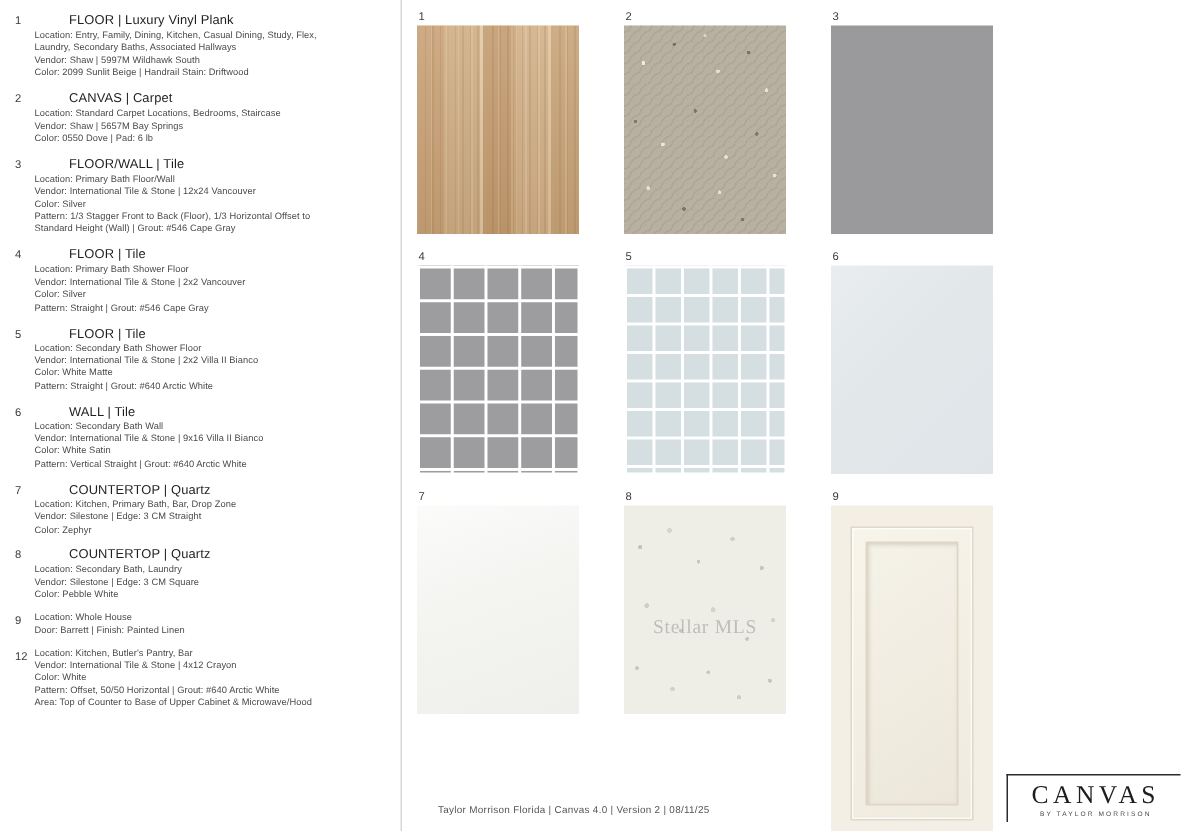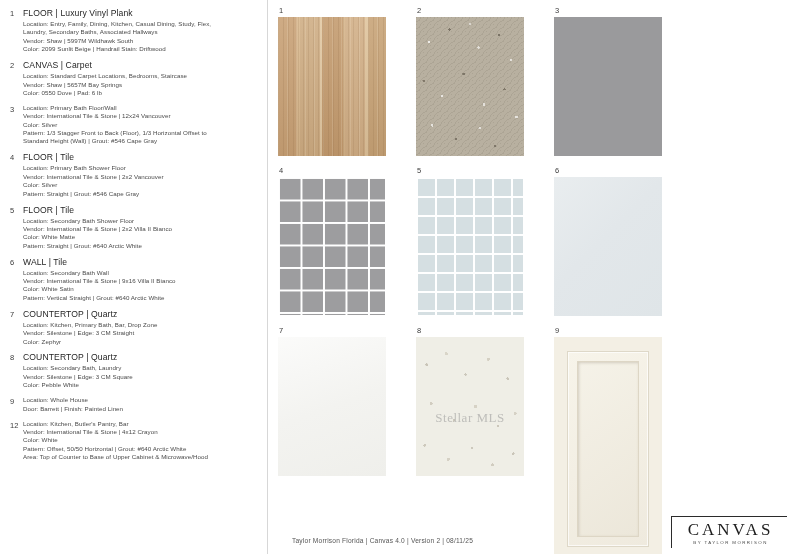--- a/index.html
+++ b/index.html
@@ -37,20 +37,21 @@
     padding-top: 1px;
     line-height: 10px;
   }
   .item-body { flex: 1; }
   .item-title {
     font-size: 8.6px;
     color: #1f1f1f;
     line-height: 11px;
     margin-bottom: 1px;
     letter-spacing: .1px;
+    margin-left: 23px;
   }
   .item-line {
     font-size: 6.2px;
     color: #4a4a4a;
     line-height: 8.4px;
     letter-spacing: .05px;
   }
 
   
   .board {
@@ -272,20 +273,21 @@
           <div class="item-body">
             <div class="item-title">CANVAS | Carpet</div>
             <div class="item-line">Location: Standard Carpet Locations, Bedrooms, Staircase</div>
             <div class="item-line">Vendor: Shaw | 5657M Bay Springs</div>
             <div class="item-line">Color: 0550 Dove | Pad: 6 lb</div>
           </div>
         </div>
         <div class="item">
           <div class="item-num">3</div>
           <div class="item-body">
+            <div class="item-title">FLOOR/WALL | Tile</div>
             <div class="item-line">Location: Primary Bath Floor/Wall</div>
             <div class="item-line">Vendor: International Tile &amp; Stone | 12x24 Vancouver</div>
             <div class="item-line">Color: Silver</div>
             <div class="item-line">Pattern: 1/3 Stagger Front to Back (Floor), 1/3 Horizontal Offset to</div>
             <div class="item-line">Standard Height (Wall) | Grout: #546 Cape Gray</div>
           </div>
         </div>
         <div class="item">
           <div class="item-num">4</div>
           <div class="item-body">

